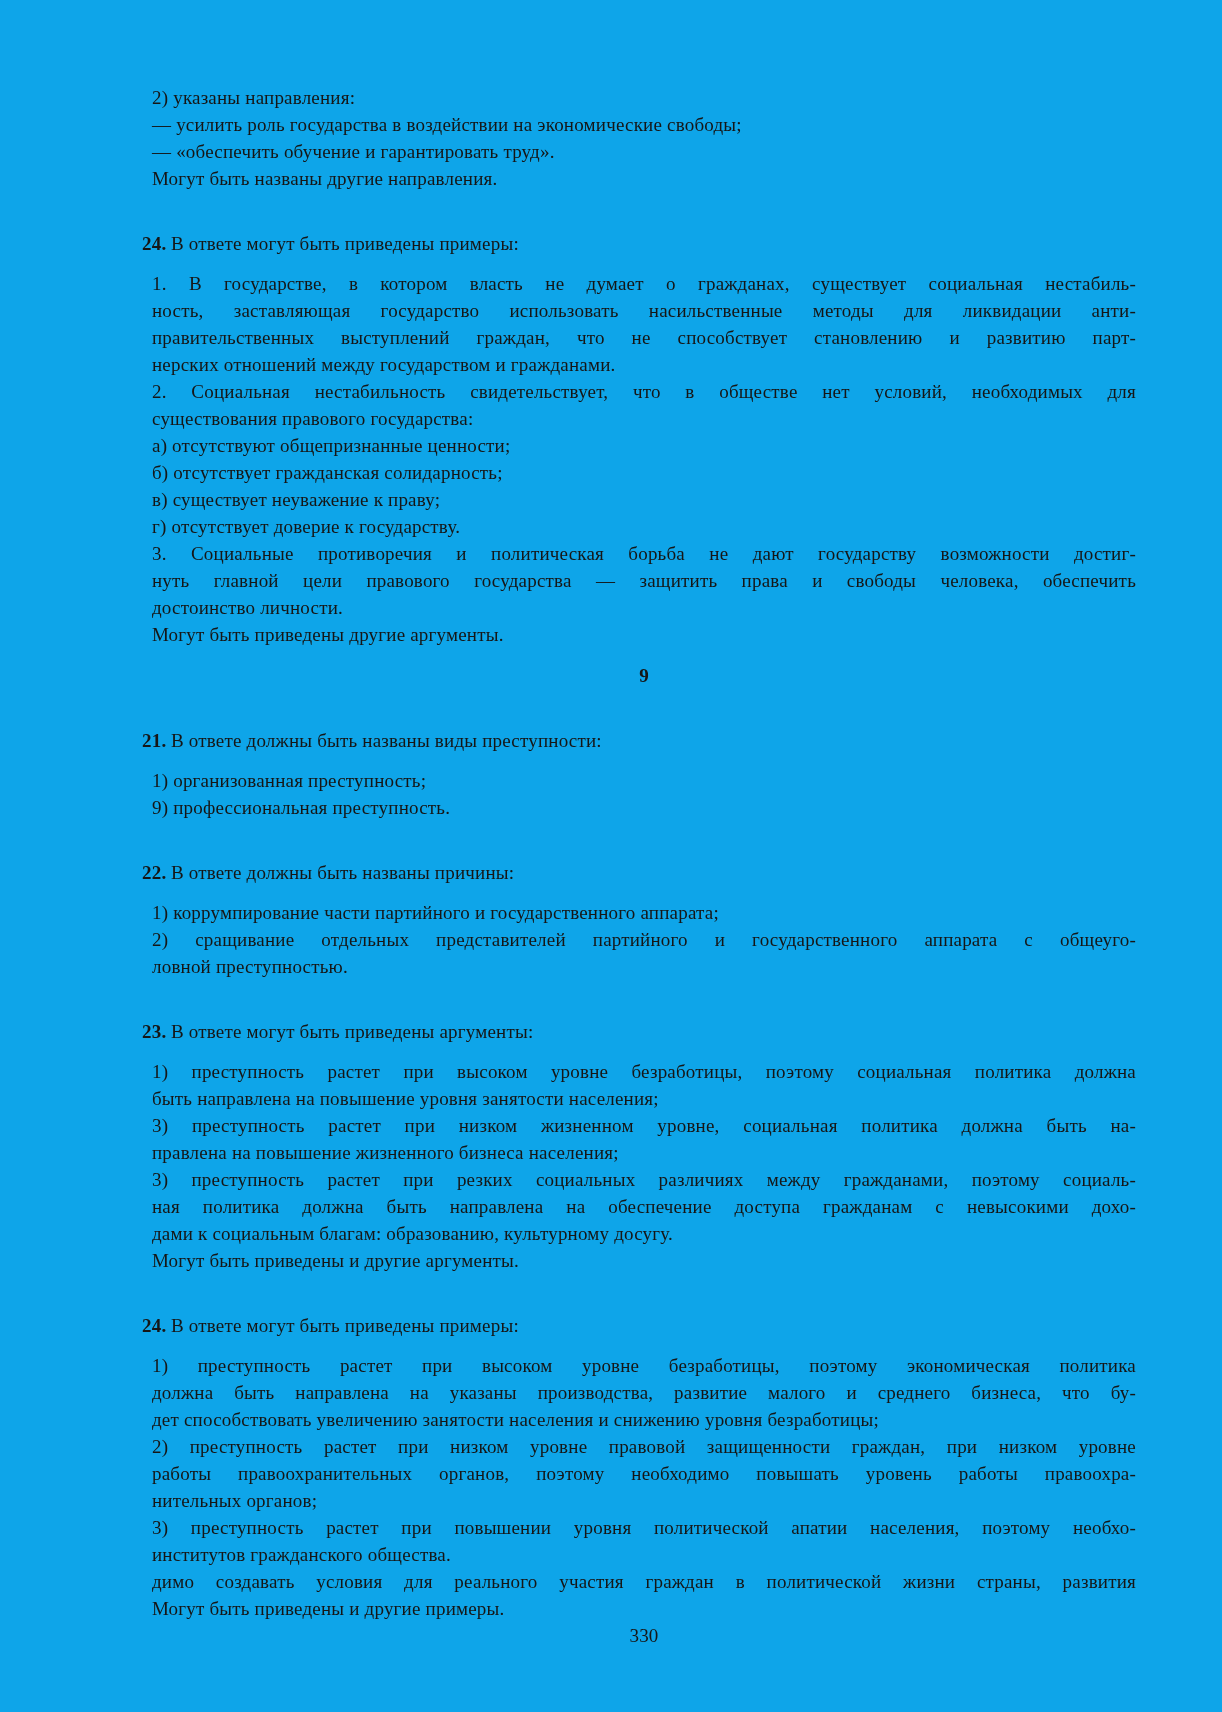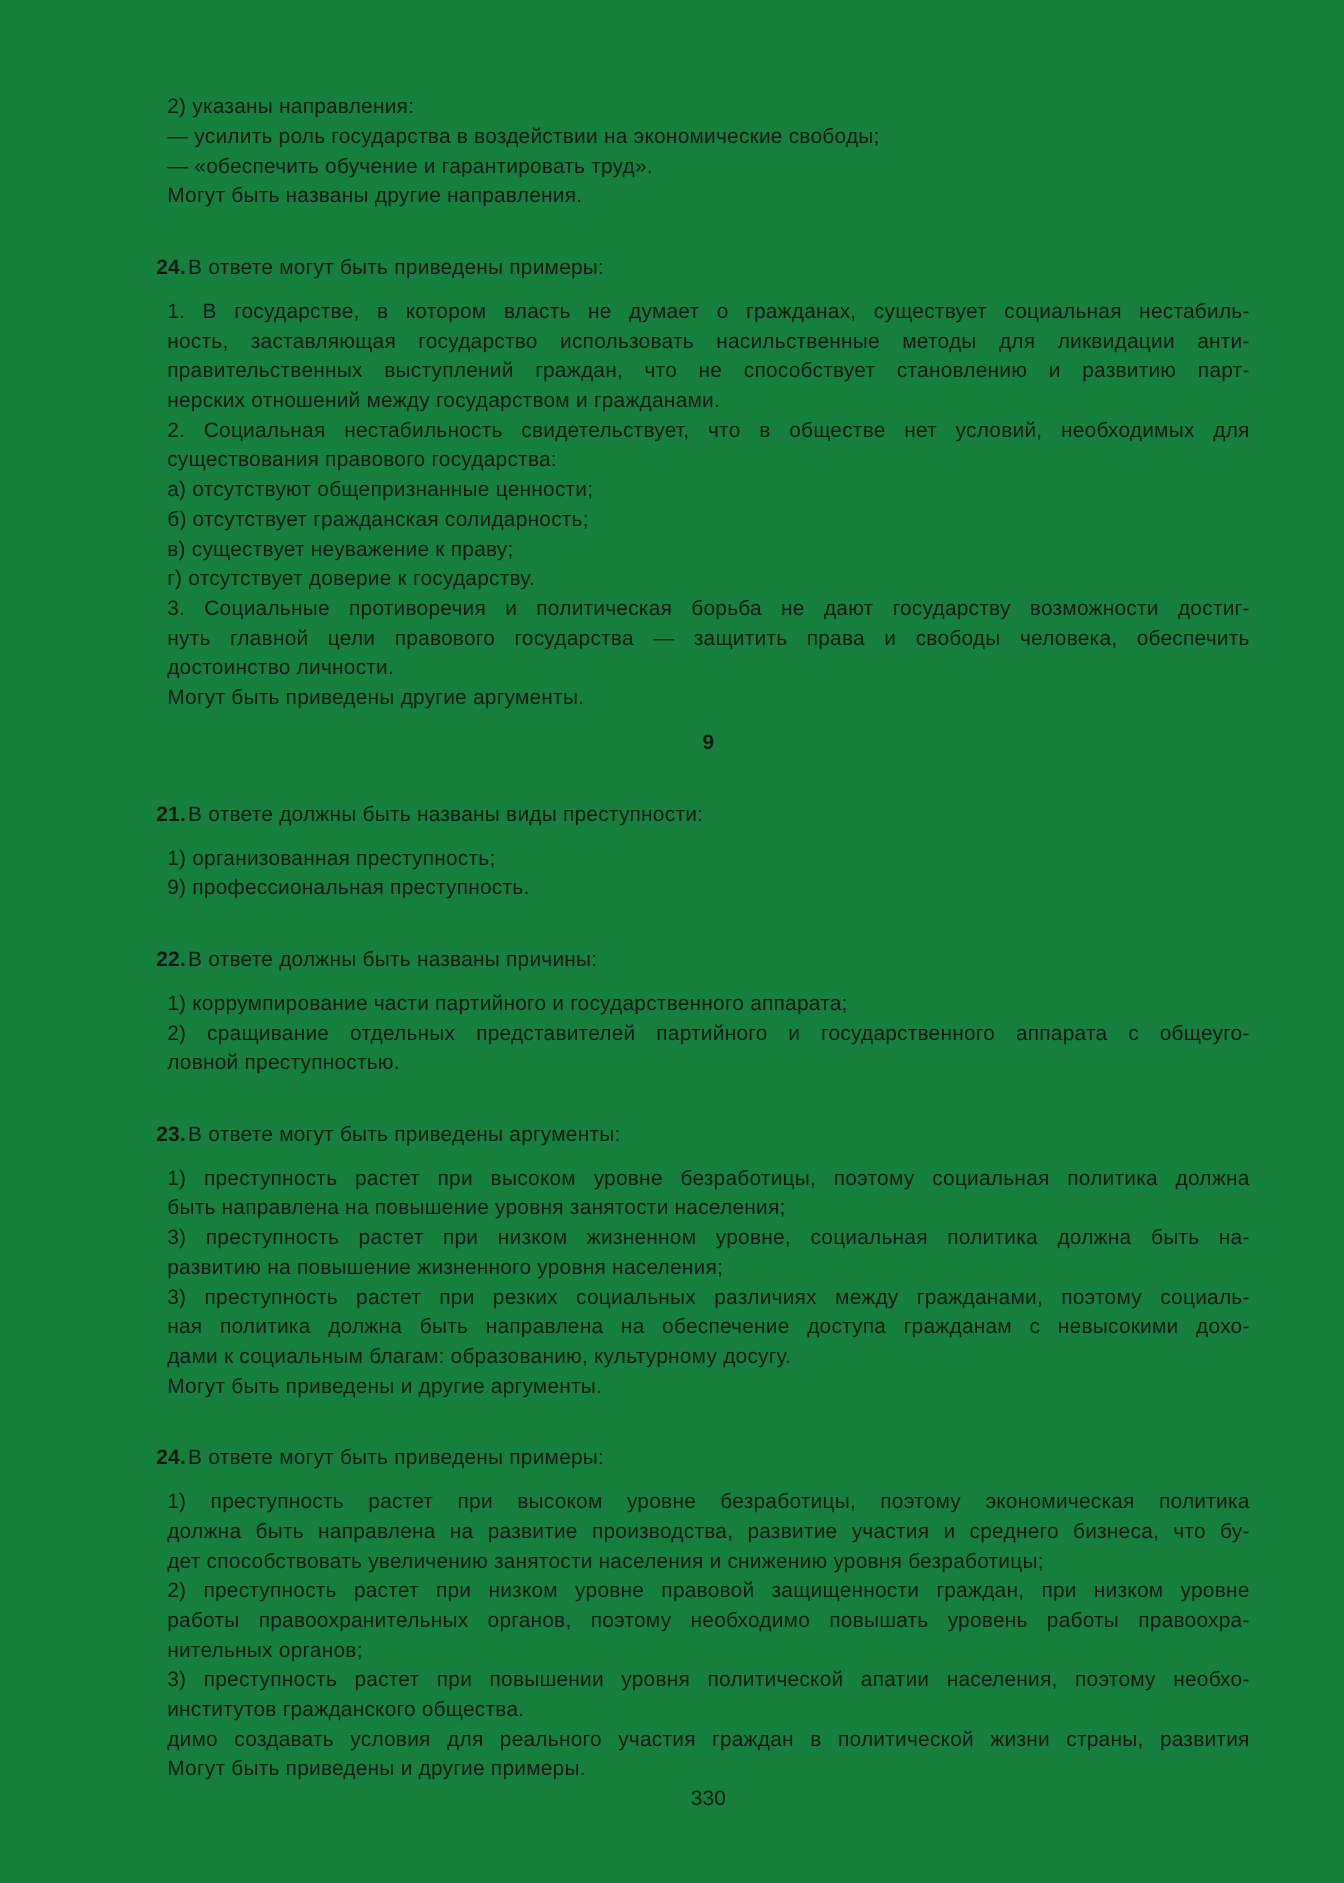--- a/index.html
+++ b/index.html
@@ -1,22 +1,22 @@
 <!DOCTYPE html>
 <html><head>
 <meta charset="utf-8">
 <style>
   html, body { margin: 0; padding: 0; background: #fbfbfa; }
   .page {
     position: relative;
     width: 1222px;
     height: 1712px;
-    background: #15803d;
+    background: #0ea5e9;
     overflow: hidden;
-    font-family: Liberation Sans, sans-serif;
+    font-family: Liberation Serif, serif;
     color: #161616;
   }
   .content {
     position: absolute;
     left: 152px;
     top: 84px;
     width: 984px;
   }
   .line, .intro, .num, .center-text {
     font-size: 19px;
@@ -84,31 +84,31 @@
         <div class="line" data-name="answer-line">1) коррумпирование части партийного и государственного аппарата;</div>
         <div class="line j" data-name="answer-line">2) сращивание отдельных представителей партийного и государственного аппарата с общеуго-</div>
         <div class="line" data-name="answer-line">ловной преступностью.</div>
       </div>
       <div class="block answer" data-name="answer-23">
         <span class="num" data-name="question-number">23.</span>
         <div class="intro" data-name="answer-intro">В ответе могут быть приведены аргументы:</div>
         <div class="line j" data-name="answer-line">1) преступность растет при высоком уровне безработицы, поэтому социальная политика должна</div>
         <div class="line" data-name="answer-line">быть направлена на повышение уровня занятости населения;</div>
         <div class="line j" data-name="answer-line">3) преступность растет при низком жизненном уровне, социальная политика должна быть на-</div>
-        <div class="line" data-name="answer-line">развитию на повышение жизненного уровня населения;</div>
+        <div class="line" data-name="answer-line">правлена на повышение жизненного бизнеса населения;</div>
         <div class="line j" data-name="answer-line">3) преступность растет при резких социальных различиях между гражданами, поэтому социаль-</div>
         <div class="line j" data-name="answer-line">ная политика должна быть направлена на обеспечение доступа гражданам с невысокими дохо-</div>
         <div class="line" data-name="answer-line">дами к социальным благам: образованию, культурному досугу.</div>
         <div class="line" data-name="answer-line">Могут быть приведены и другие аргументы.</div>
       </div>
       <div class="block answer" data-name="answer-24-second">
         <span class="num" data-name="question-number">24.</span>
         <div class="intro" data-name="answer-intro">В ответе могут быть приведены примеры:</div>
         <div class="line j" data-name="answer-line">1) преступность растет при высоком уровне безработицы, поэтому экономическая политика</div>
-        <div class="line j" data-name="answer-line">должна быть направлена на развитие производства, развитие участия и среднего бизнеса, что бу-</div>
+        <div class="line j" data-name="answer-line">должна быть направлена на указаны производства, развитие малого и среднего бизнеса, что бу-</div>
         <div class="line" data-name="answer-line">дет способствовать увеличению занятости населения и снижению уровня безработицы;</div>
         <div class="line j" data-name="answer-line">2) преступность растет при низком уровне правовой защищенности граждан, при низком уровне</div>
         <div class="line j" data-name="answer-line">работы правоохранительных органов, поэтому необходимо повышать уровень работы правоохра-</div>
         <div class="line" data-name="answer-line">нительных органов;</div>
         <div class="line j" data-name="answer-line">3) преступность растет при повышении уровня политической апатии населения, поэтому необхо-</div>
         <div class="line" data-name="answer-line">институтов гражданского общества.</div>
         <div class="line j" data-name="answer-line">димо создавать условия для реального участия граждан в политической жизни страны, развития</div>
         <div class="line" data-name="answer-line">Могут быть приведены и другие примеры.</div>
       </div>
       <div class="center-text" data-name="page-number">330</div>

